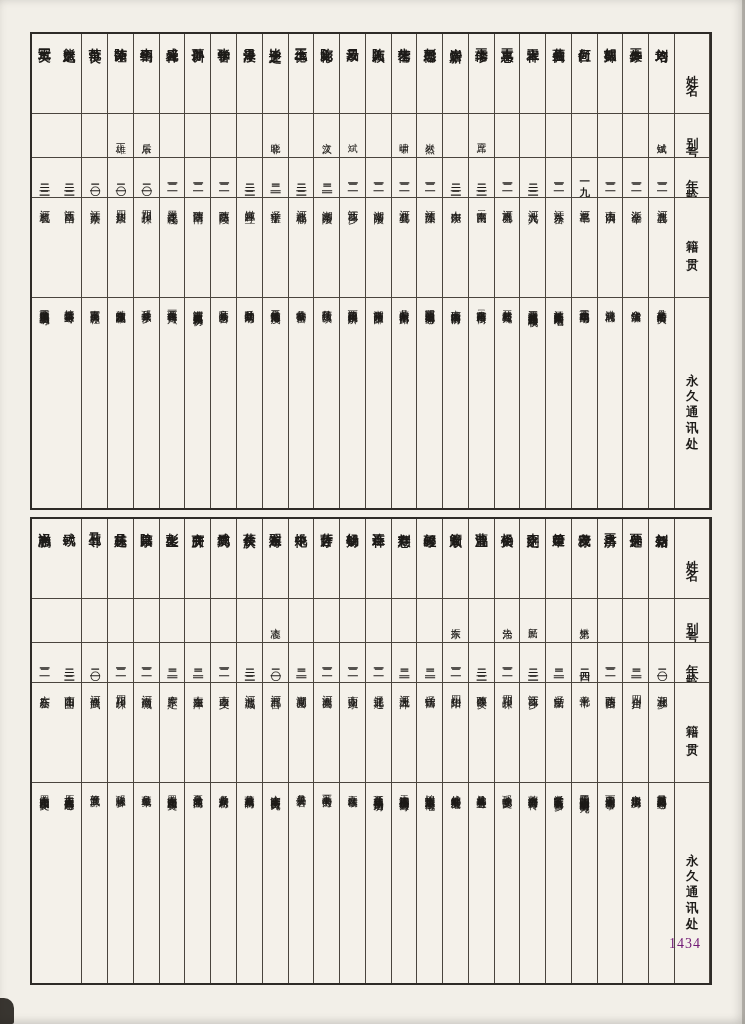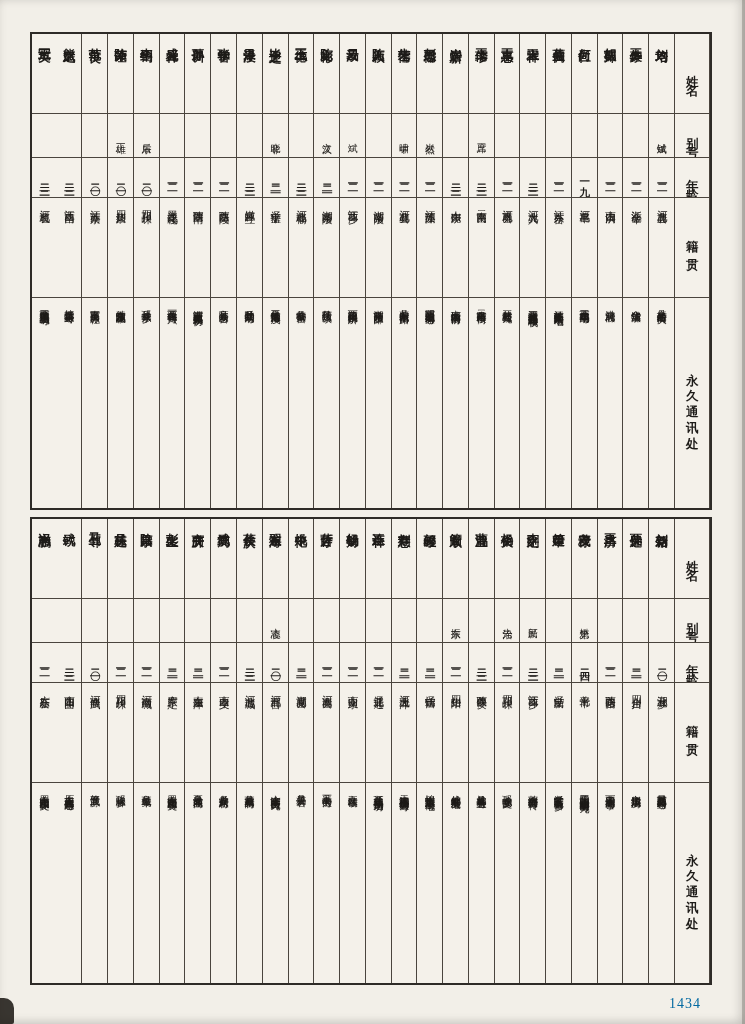--- a/index.html
+++ b/index.html
@@ -53,22 +53,22 @@
   .c-age{align-items:center;padding-top:0;}
   .c-age .txt{font-size:10.5px;font-weight:700;letter-spacing:2px;}
   .c-native .txt{font-size:10.5px;letter-spacing:1px;}
   .c-addr .txt{font-size:10px;letter-spacing:.5px;}
   .hcol .cell{align-items:center;padding-top:0;background:#f4f1ea;}
   .hcol .txt{font-size:12.5px;font-weight:700;}
   .h-name .txt,.h-alias .txt,.h-age .txt{letter-spacing:9px;}
   .h-native .txt{letter-spacing:18px;}
   .h-addr .txt{letter-spacing:16px;}
   .pagenum{
-    position:absolute;right:44px;top:996px;
-    font-size:14px;letter-spacing:1px;color:#0369a1;
+    position:absolute;right:44px;top:936px;
+    font-size:14px;letter-spacing:1px;color:#701a75;
   }
   .blot{
     position:absolute;left:0;bottom:0;width:14px;height:26px;
     background:#17140f;border-radius:0 10px 2px 0;opacity:.85;
   }
   .edge{position:absolute;top:0;right:0;width:3px;height:100%;background:rgba(60,55,48,.25);}
 </style>
 </head>
 <body>
 

